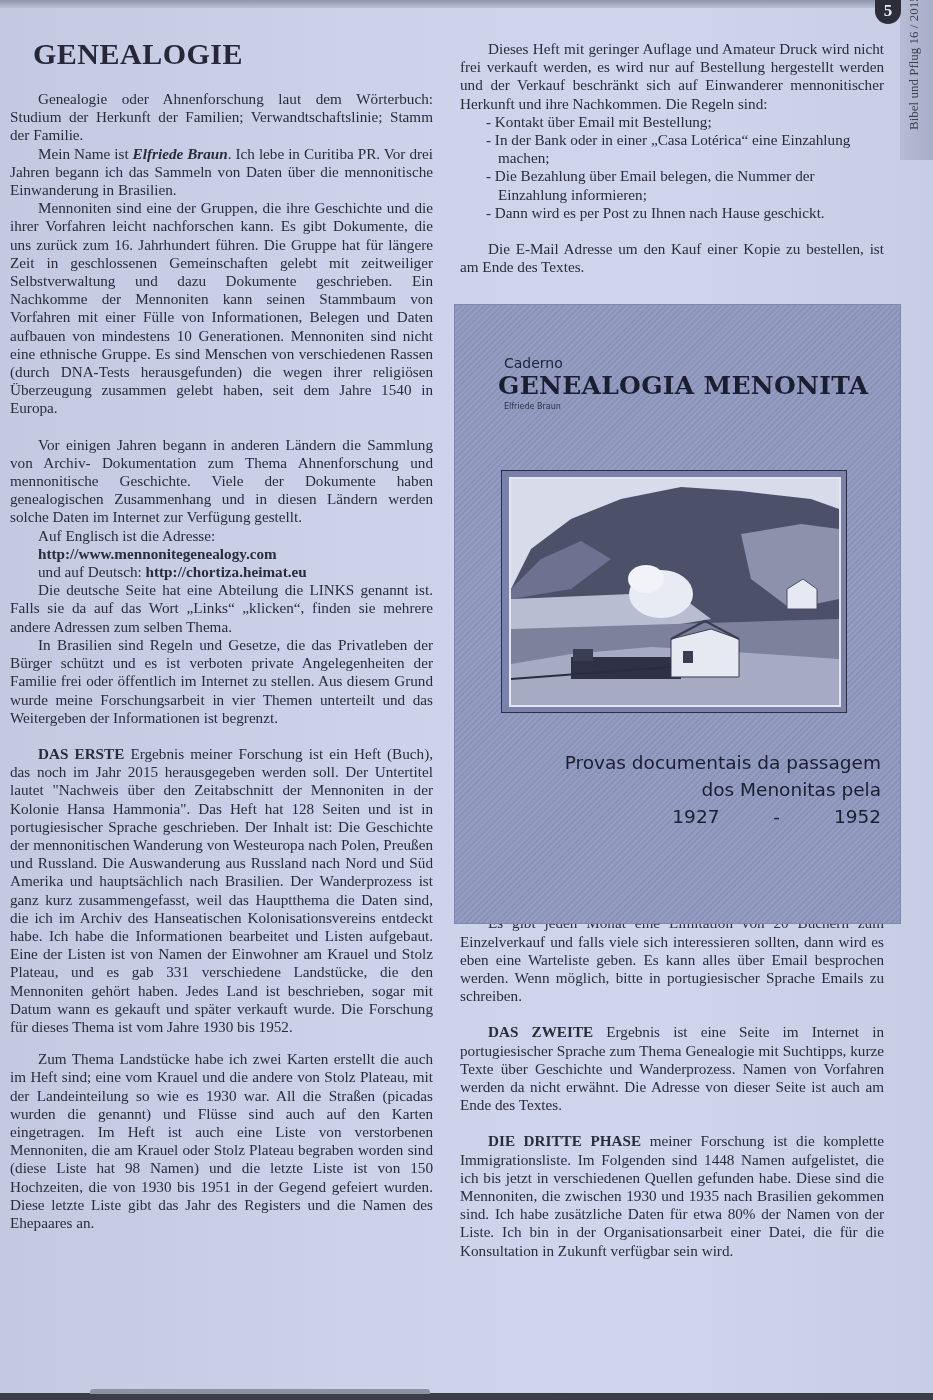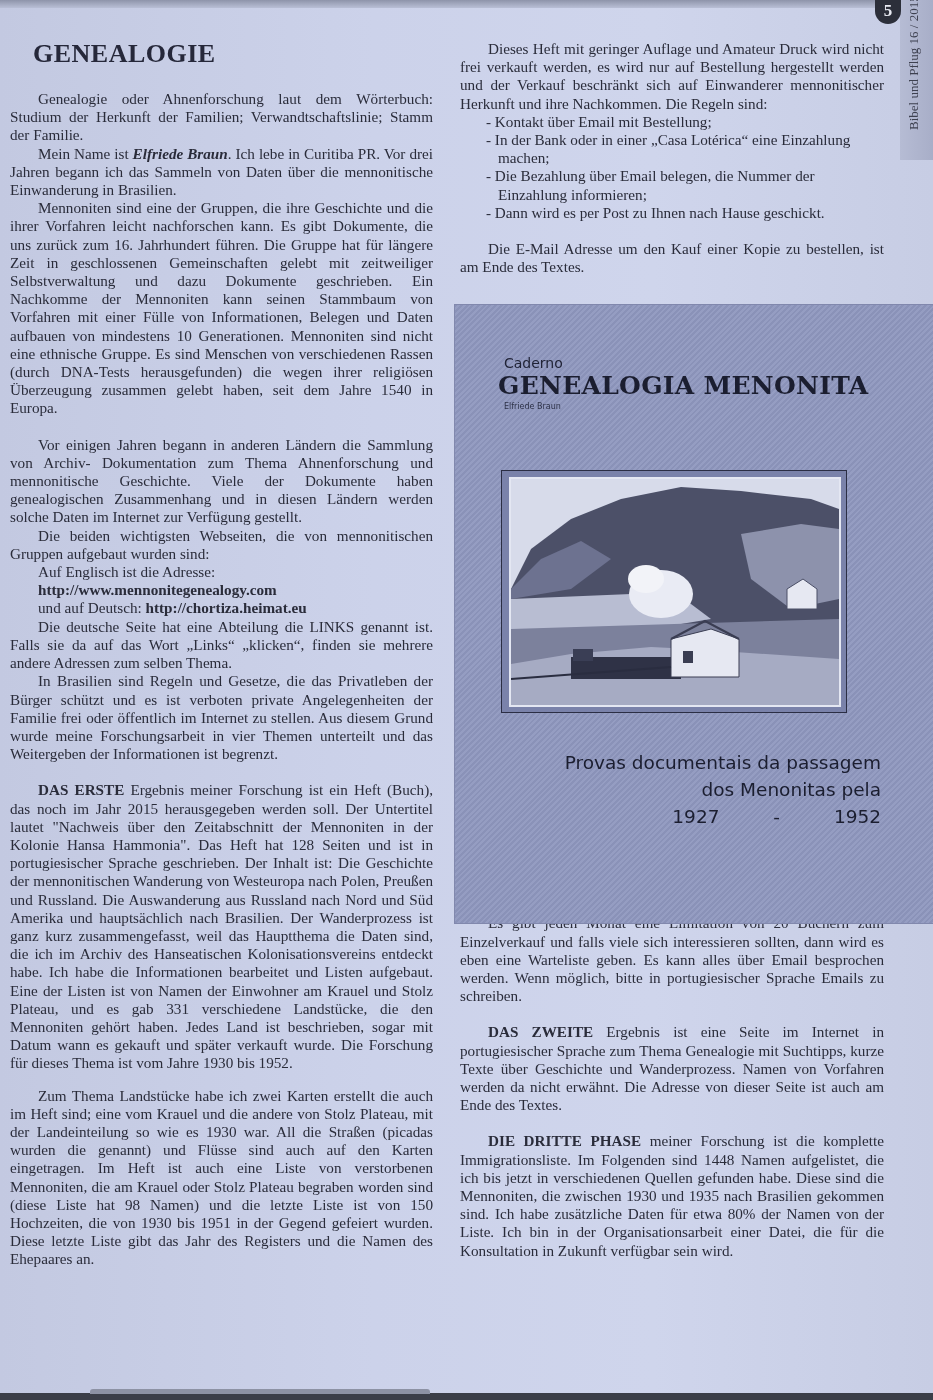--- a/index.html
+++ b/index.html
@@ -42,33 +42,33 @@
     font-size: 13px; color: #3e4150; white-space: nowrap;
   }
   .col {
     position: absolute; font-size: 15.2px; line-height: 18.2px;
     text-align: justify;
   }
   .col-left { left: 10px; top: 36px; width: 423px; }
   .col-right { left: 460px; top: 40px; width: 424px; }
   h1.title {
     font-family: "Liberation Serif", serif; font-weight: bold;
-    font-size: 26px; letter-spacing: 0.5px;
+    font-size: 30px; letter-spacing: 0.5px;
     margin: 0 0 18px 23px; color: #26283a; line-height: 36px;
   }
   p { margin: 0; text-indent: 28px; }
   p.gap { margin-top: 18px; }
   p.gap2 { margin-top: 14px; }
   .ind { padding-left: 28px; text-indent: 0; }
   .bold { font-weight: bold; }
   .url { font-weight: bold; }
   ul.rules { list-style: none; margin: 0; padding: 0 0 0 26px; text-align: left; }
   ul.rules li { padding-left: 12px; text-indent: -12px; }
   .cover {
-    position: absolute; left: 455px; top: 305px; width: 479px; height: 618px;
+    position: absolute; left: 455px; top: 305px; width: 445px; height: 618px;
     background: repeating-linear-gradient(135deg, #8a92b8 0px, #8a92b8 2px, #959dc2 2px, #959dc2 4px);
     box-shadow: 0 0 0 1px #8188ad;
   }
   .cover .small {
     position: absolute; left: 49px; top: 50px;
     font-family: "DejaVu Sans", sans-serif; font-size: 14px; color: #1f2235;
   }
   .cover .big {
     position: absolute; left: 43px; top: 66px;
     font-family: "DejaVu Serif", serif; font-weight: bold; font-size: 25px;
@@ -104,21 +104,20 @@
 <div class="side-strip"></div>
 <div class="page-num">5</div>
 <div class="running-head">Bibel und Pflug 16 / 2015</div>
 
 <div class="col col-left">
   <h1 class="title">GENEALOGIE</h1>
   <p>Genealogie oder Ahnenforschung laut dem Wörterbuch: Studium der Herkunft der Familien; Verwandtschaftslinie; Stamm der Familie.</p>
   <p><span>Mein Name ist </span><b><i>Elfriede Braun</i></b><span>. Ich lebe in Curitiba PR. Vor drei Jahren begann ich das Sammeln von Daten über die mennonitische Einwanderung in Brasilien.</span></p>
   <p>Mennoniten sind eine der Gruppen, die ihre Geschichte und die ihrer Vorfahren leicht nachforschen kann. Es gibt Dokumente, die uns zurück zum 16. Jahrhundert führen. Die Gruppe hat für längere Zeit in geschlossenen Gemeinschaften gelebt mit zeitweiliger Selbstverwaltung und dazu Dokumente geschrieben. Ein Nachkomme der Mennoniten kann seinen Stammbaum von Vorfahren mit einer Fülle von Informationen, Belegen und Daten aufbauen von mindestens 10 Generationen. Mennoniten sind nicht eine ethnische Gruppe. Es sind Menschen von verschiedenen Rassen (durch DNA-Tests herausgefunden) die wegen ihrer religiösen Überzeugung zusammen gelebt haben, seit dem Jahre 1540 in Europa.</p>
   <p class="gap">Vor einigen Jahren begann in anderen Ländern die Sammlung von Archiv- Dokumentation zum Thema Ahnenforschung und mennonitische Geschichte. Viele der Dokumente haben genealogischen Zusammenhang und in diesen Ländern werden solche Daten im Internet zur Verfügung gestellt.</p>
-  <p>Die beiden wichtigsten Webseiten, die von mennonitischen Gruppen aufgebaut wurden sind:</p>
   <div class="ind">Auf Englisch ist die Adresse:</div>
   <div class="ind url">http://www.mennonitegenealogy.com</div>
   <div class="ind"><span>und auf Deutsch: </span><span class="url">http://chortiza.heimat.eu</span></div>
   <p>Die deutsche Seite hat eine Abteilung die LINKS genannt ist. Falls sie da auf das Wort „Links“ „klicken“, finden sie mehrere andere Adressen zum selben Thema.</p>
   <p>In Brasilien sind Regeln und Gesetze, die das Privatleben der Bürger schützt und es ist verboten private Angelegenheiten der Familie frei oder öffentlich im Internet zu stellen. Aus diesem Grund wurde meine Forschungsarbeit in vier Themen unterteilt und das Weitergeben der Informationen ist begrenzt.</p>
   <p class="gap"><span class="bold">DAS ERSTE</span><span> Ergebnis meiner Forschung ist ein Heft (Buch), das noch im Jahr 2015 herausgegeben werden soll. Der Untertitel lautet "Nachweis über den Zeitabschnitt der Mennoniten in der Kolonie Hansa Hammonia". Das Heft hat 128 Seiten und ist in portugiesischer Sprache geschrieben. Der Inhalt ist: Die Geschichte der mennonitischen Wanderung von Westeuropa nach Polen, Preußen und Russland. Die Auswanderung aus Russland nach Nord und Süd Amerika und hauptsächlich nach Brasilien. Der Wanderprozess ist ganz kurz zusammengefasst, weil das Hauptthema die Daten sind, die ich im Archiv des Hanseatischen Kolonisationsvereins entdeckt habe. Ich habe die Informationen bearbeitet und Listen aufgebaut. Eine der Listen ist von Namen der Einwohner am Krauel und Stolz Plateau, und es gab 331 verschiedene Landstücke, die den Mennoniten gehört haben. Jedes Land ist beschrieben, sogar mit Datum wann es gekauft und später verkauft wurde. Die Forschung für dieses Thema ist vom Jahre 1930 bis 1952.</span></p>
   <p class="gap2">Zum Thema Landstücke habe ich zwei Karten erstellt die auch im Heft sind; eine vom Krauel und die andere von Stolz Plateau, mit der Landeinteilung  so wie es 1930 war. All die Straßen (picadas wurden die genannt) und Flüsse sind auch auf den Karten eingetragen. Im Heft ist auch eine Liste von verstorbenen Mennoniten, die am Krauel oder Stolz Plateau begraben worden sind (diese Liste hat 98 Namen) und die letzte Liste ist von 150 Hochzeiten, die von 1930 bis 1951 in der Gegend gefeiert wurden. Diese letzte Liste gibt das Jahr des Registers und die Namen des Ehepaares an.</p>
 </div>
 
 <div class="col col-right">

